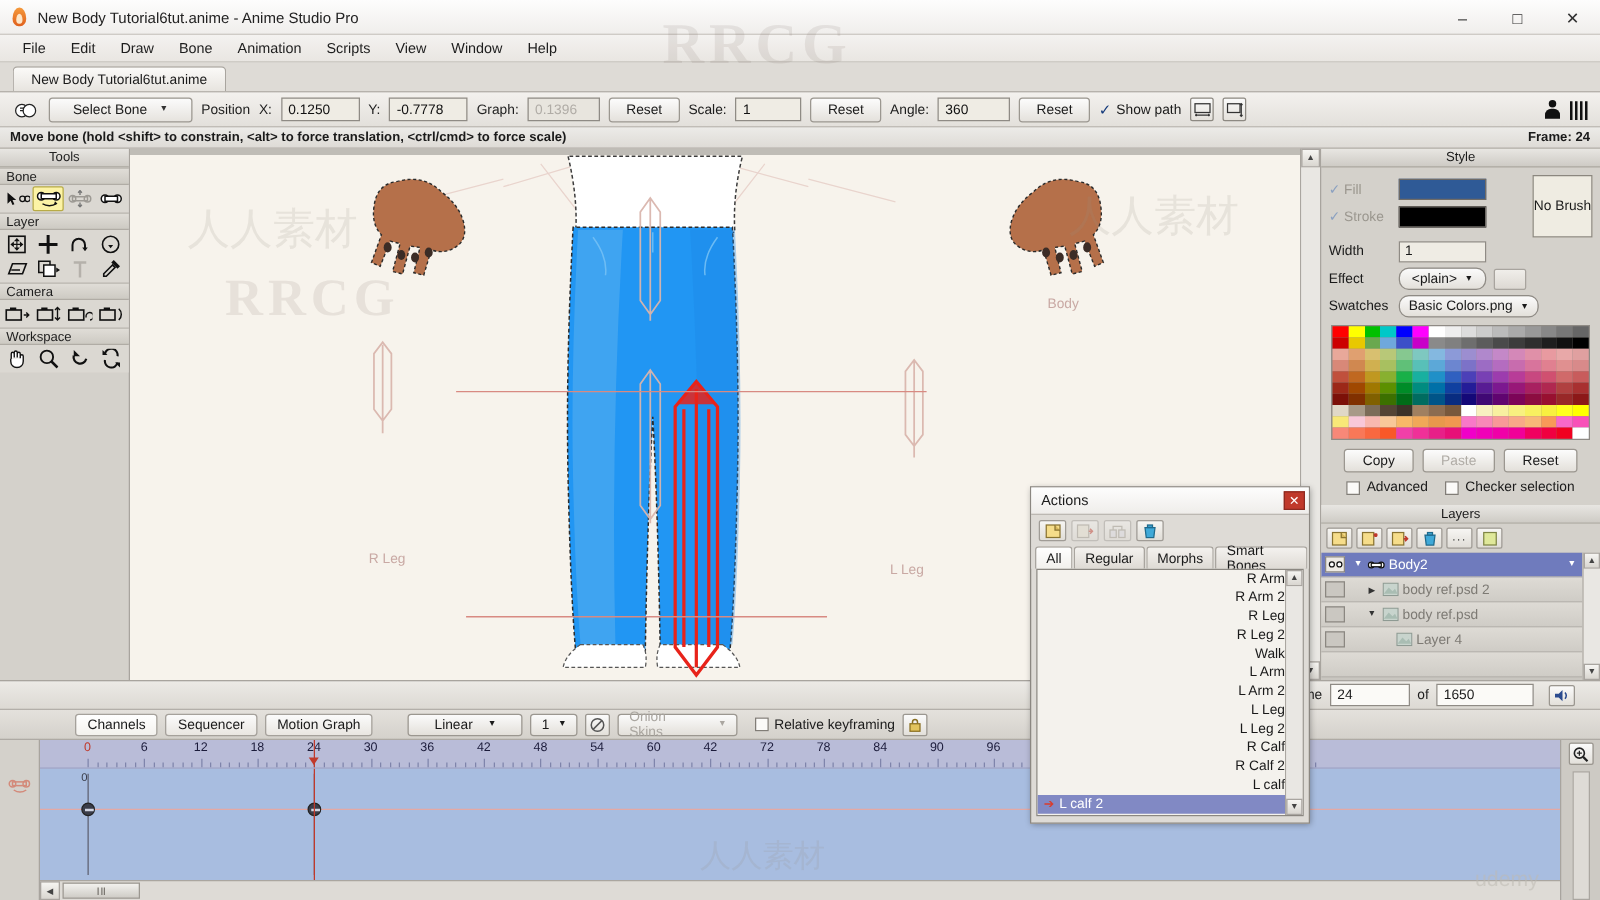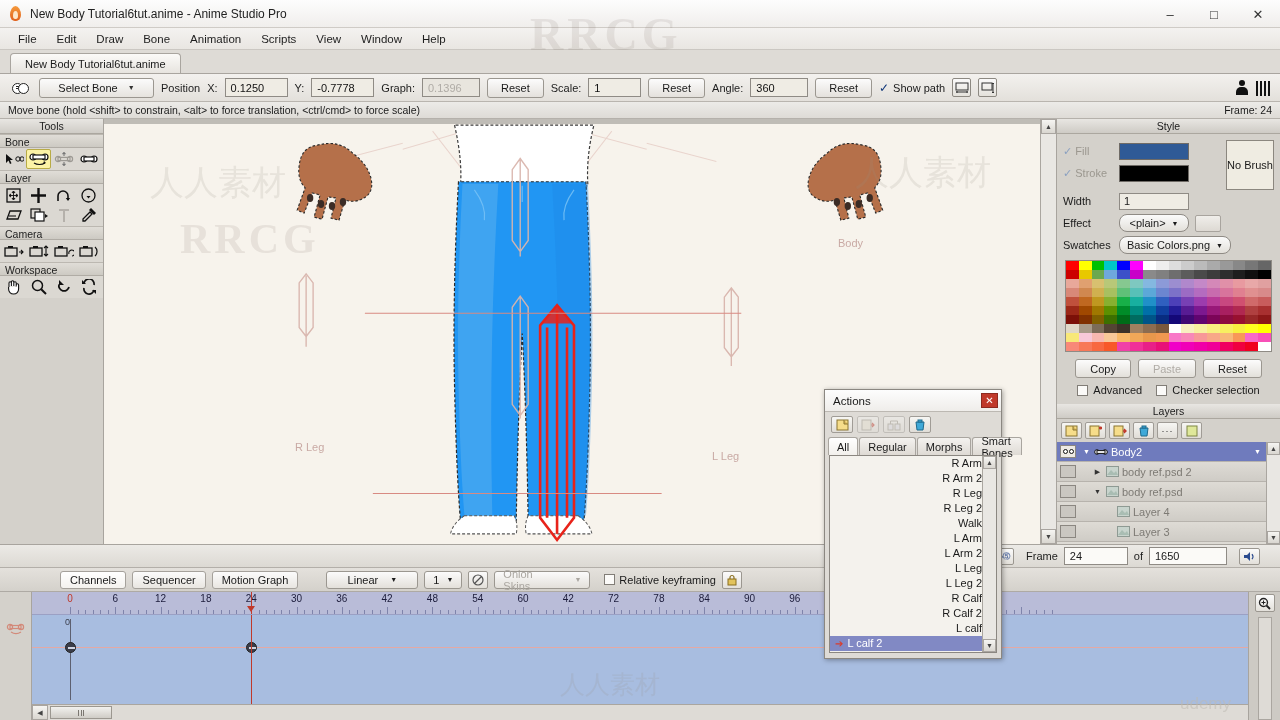--- a/index.html
+++ b/index.html
@@ -103,21 +103,21 @@
   .icon-person{ width:16px;height:17px; position:relative;}
   .icon-person:before{content:'';position:absolute;left:5px;top:1px;width:6px;height:6px;border-radius:50%;background:#111;}
   .icon-person:after{content:'';position:absolute;left:2px;top:8px;width:12px;height:8px;border-radius:5px 5px 0 0;background:#111;}
   .icon-bars{ width:16px;height:16px; display:flex; gap:1.5px; align-items:flex-end; }
   .icon-bars i{ display:block; width:2.4px; background:#111; }
 
   
   .hintbar {
     height:17px; background:linear-gradient(#ecebe8,#dedbd6);
     border-bottom:1px solid #b5b1ab;
-    display:flex; align-items:center; padding:0 8px; font-size:10.5px; position:relative;
+    display:flex; align-items:center; padding:0 8px; font-size:10.5px; position:relative;font-weight:bold;
   }
   .hint-right{ position:absolute; right:8px; font-size:10.5px; }
 
   
   .body { flex:1; display:flex; min-height:0; }
 
   
   .toolpanel {
     width:104px; background:#d4d1cb; border-right:1px solid #a8a49e;
     display:flex; flex-direction:column; font-size:11px;
@@ -238,21 +238,21 @@
   .lrow.sel .tri{ color:#fff; }
   .licon{ width:14px; height:11px; display:flex; align-items:center; justify-content:center; }
   .lname{ flex:1; white-space:nowrap; overflow:hidden; }
   .ll-scroll{
     width:14px; background:#dedbd6; border-left:1px solid #aaa6a0;
     display:flex; flex-direction:column;
   }
 
   
   .actions{
-    position:absolute; left:824px; top:389px; width:178px; height:270px;
+    position:absolute; left:824px; top:389px; width:224px; height:270px;
     background:#dedbd6; border:1px solid #8b8781; box-shadow:1px 1px 5px rgba(0,0,0,.35);
     display:flex; flex-direction:column; z-index:40;
   }
   .ac-title{
     height:22px; background:linear-gradient(#fdfdfd,#efedea);
     border-bottom:1px solid #bcb8b2; display:flex; align-items:center;
     padding:0 2px 0 8px; font-size:11.5px; position:relative;
   }
   .ac-close{
     position:absolute; right:3px; top:3px; width:17px; height:15px; background:#c0392b;
@@ -987,32 +987,20 @@
               <div class="eyebox empty"></div>
               <span style="width:22px"></span>
               <span class="tri"></span>
               <span class="licon">
                 <svg width="13" height="11" viewBox="0 0 13 11">
                   <rect x="0.5" y="0.5" width="12" height="10" fill="#c8d4cd" stroke="#8e9a93"></rect>
                   <path d="M1 9l4-5 3 3 2-2 2 4z" fill="#a9bdb3"></path>
                 </svg>
               </span>
               <span class="lname">Layer 4</span>
-            </div>
-            <div class="lrow dimrow">
-              <div class="eyebox empty"></div>
-              <span style="width:22px"></span>
-              <span class="tri"></span>
-              <span class="licon">
-                <svg width="13" height="11" viewBox="0 0 13 11">
-                  <rect x="0.5" y="0.5" width="12" height="10" fill="#c8d4cd" stroke="#8e9a93"></rect>
-                  <path d="M1 9l4-5 3 3 2-2 2 4z" fill="#a9bdb3"></path>
-                </svg>
-              </span>
-              <span class="lname">Layer 3</span>
             </div>
             <div class="lrow dimrow">
               <span style="width:22px"></span>
               <span class="tri"></span>
             </div>
           </div>
         <div class="ll-scroll">
           <div class="sb-arrow" style="height:13px">▲</div>
           <div class="sb-track"></div>
           <div class="sb-arrow" style="height:13px">▼</div>

